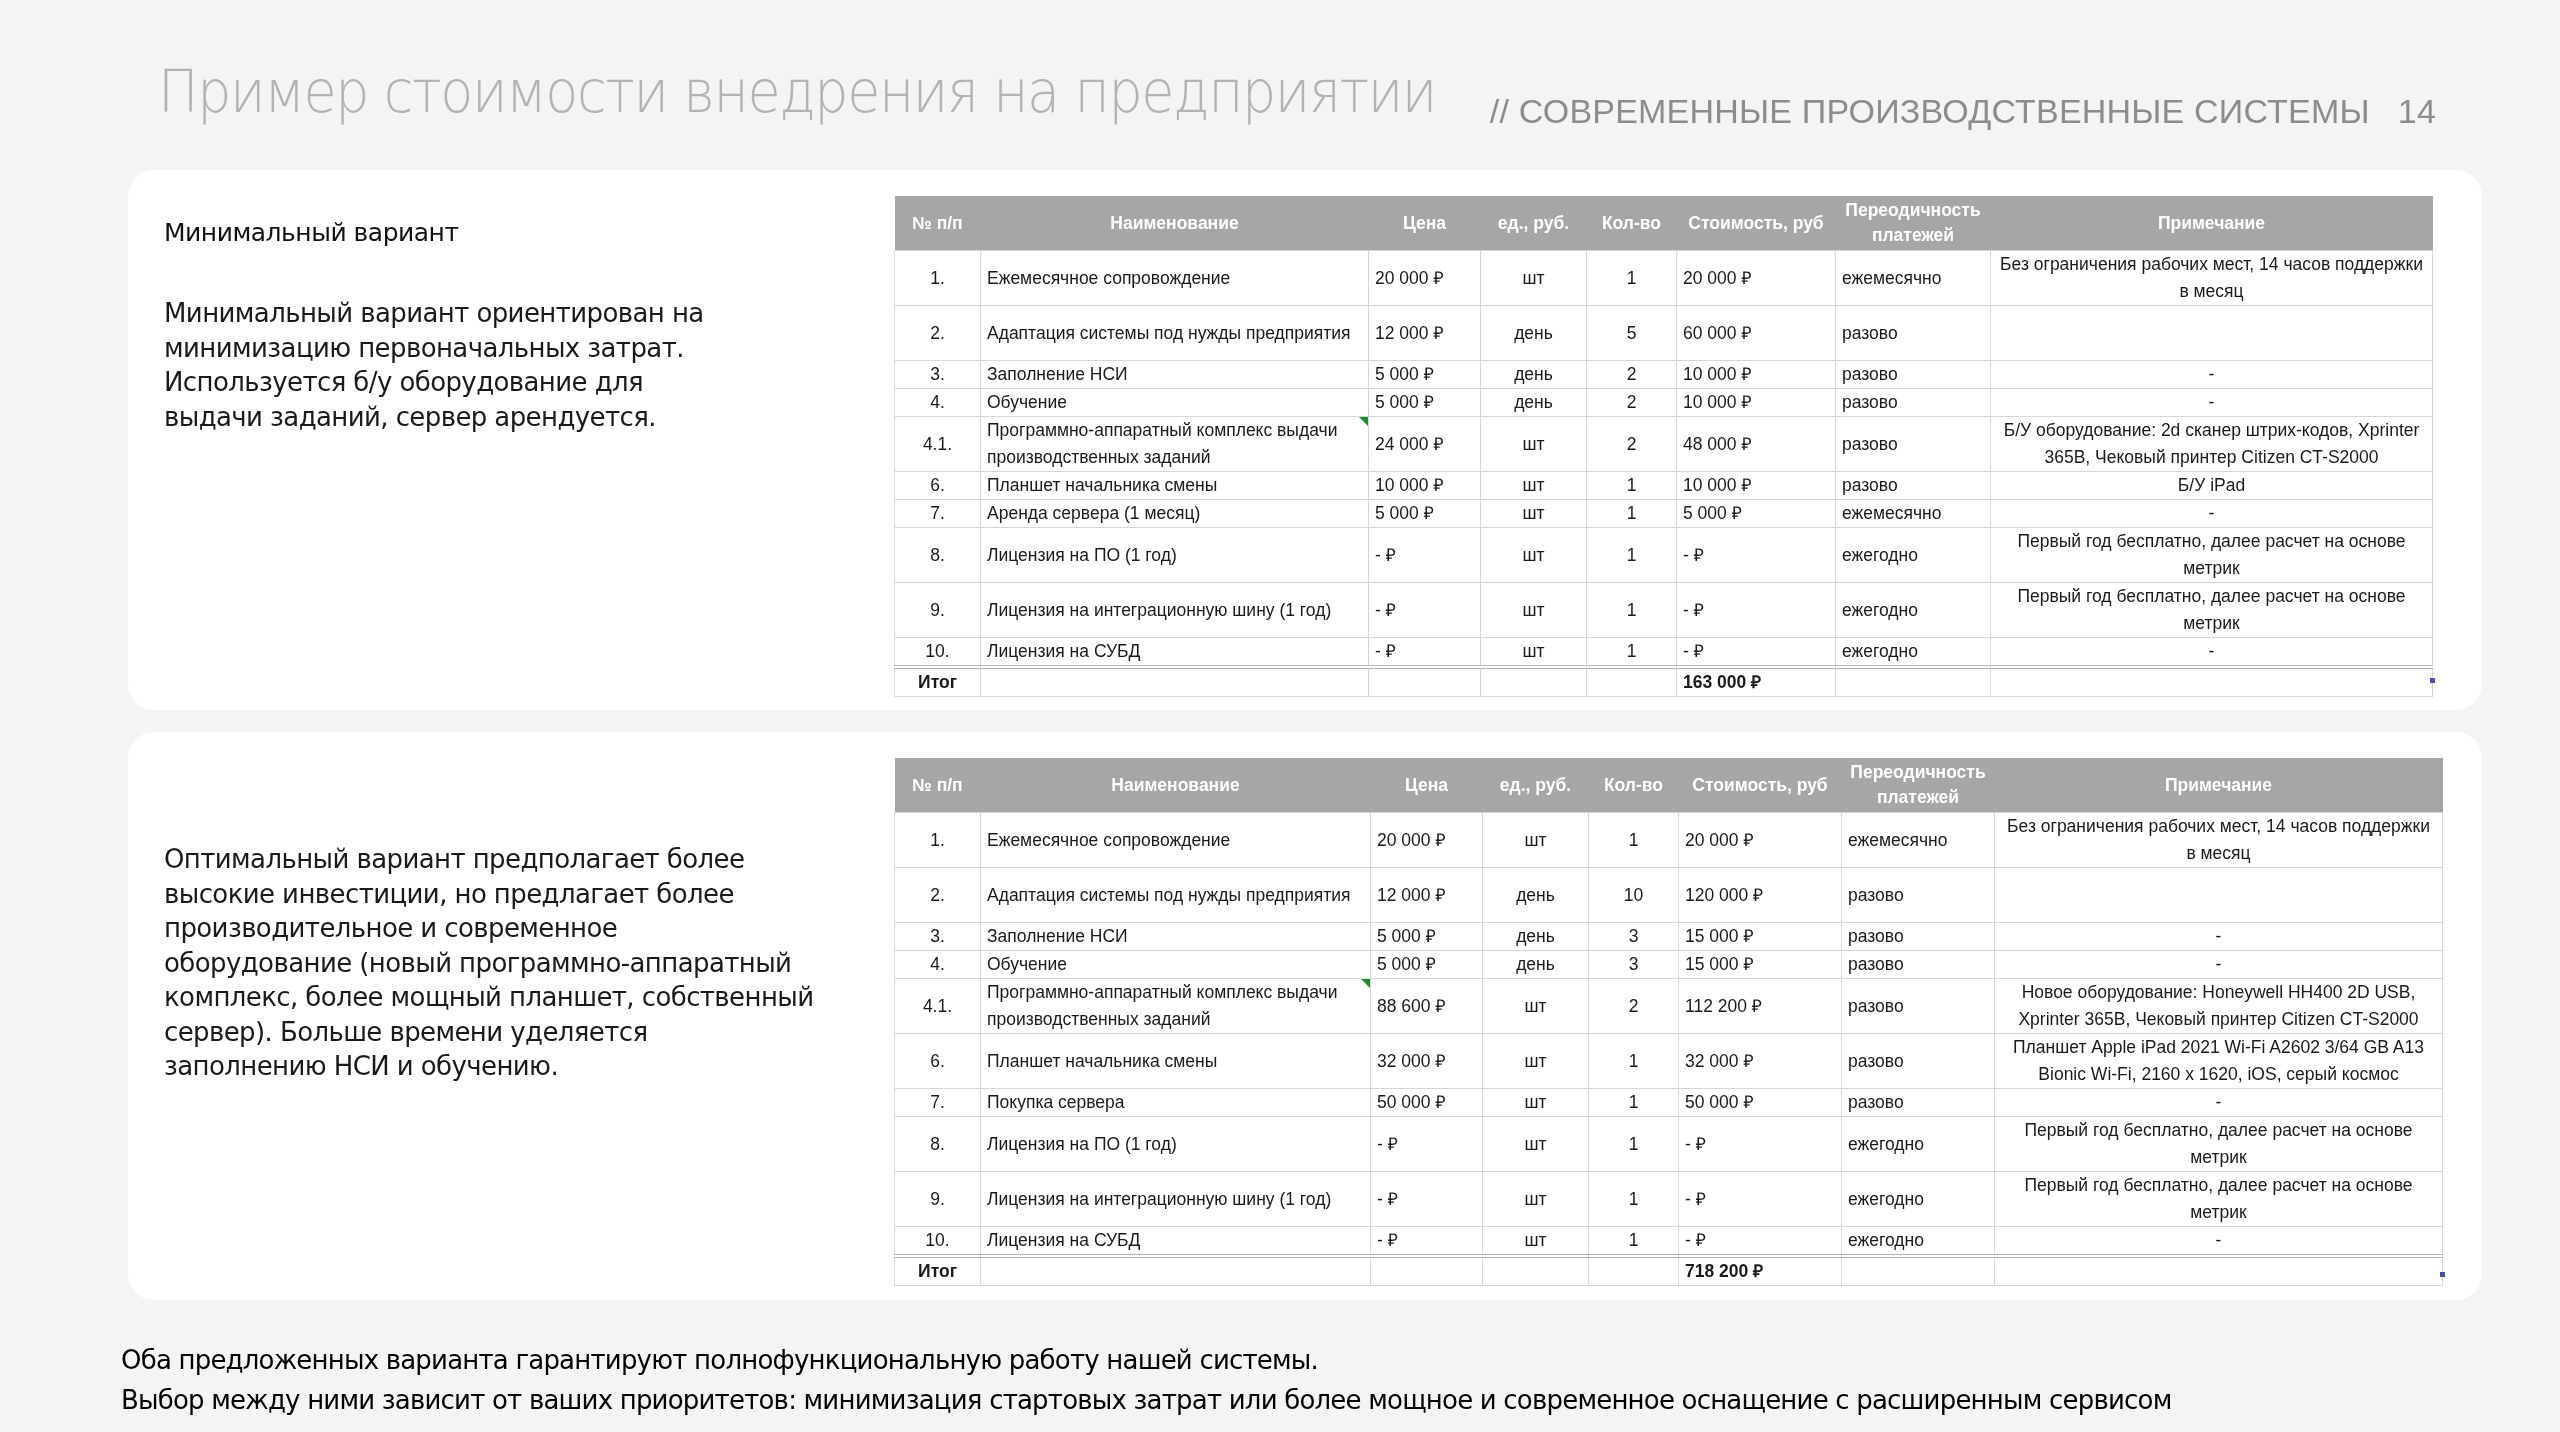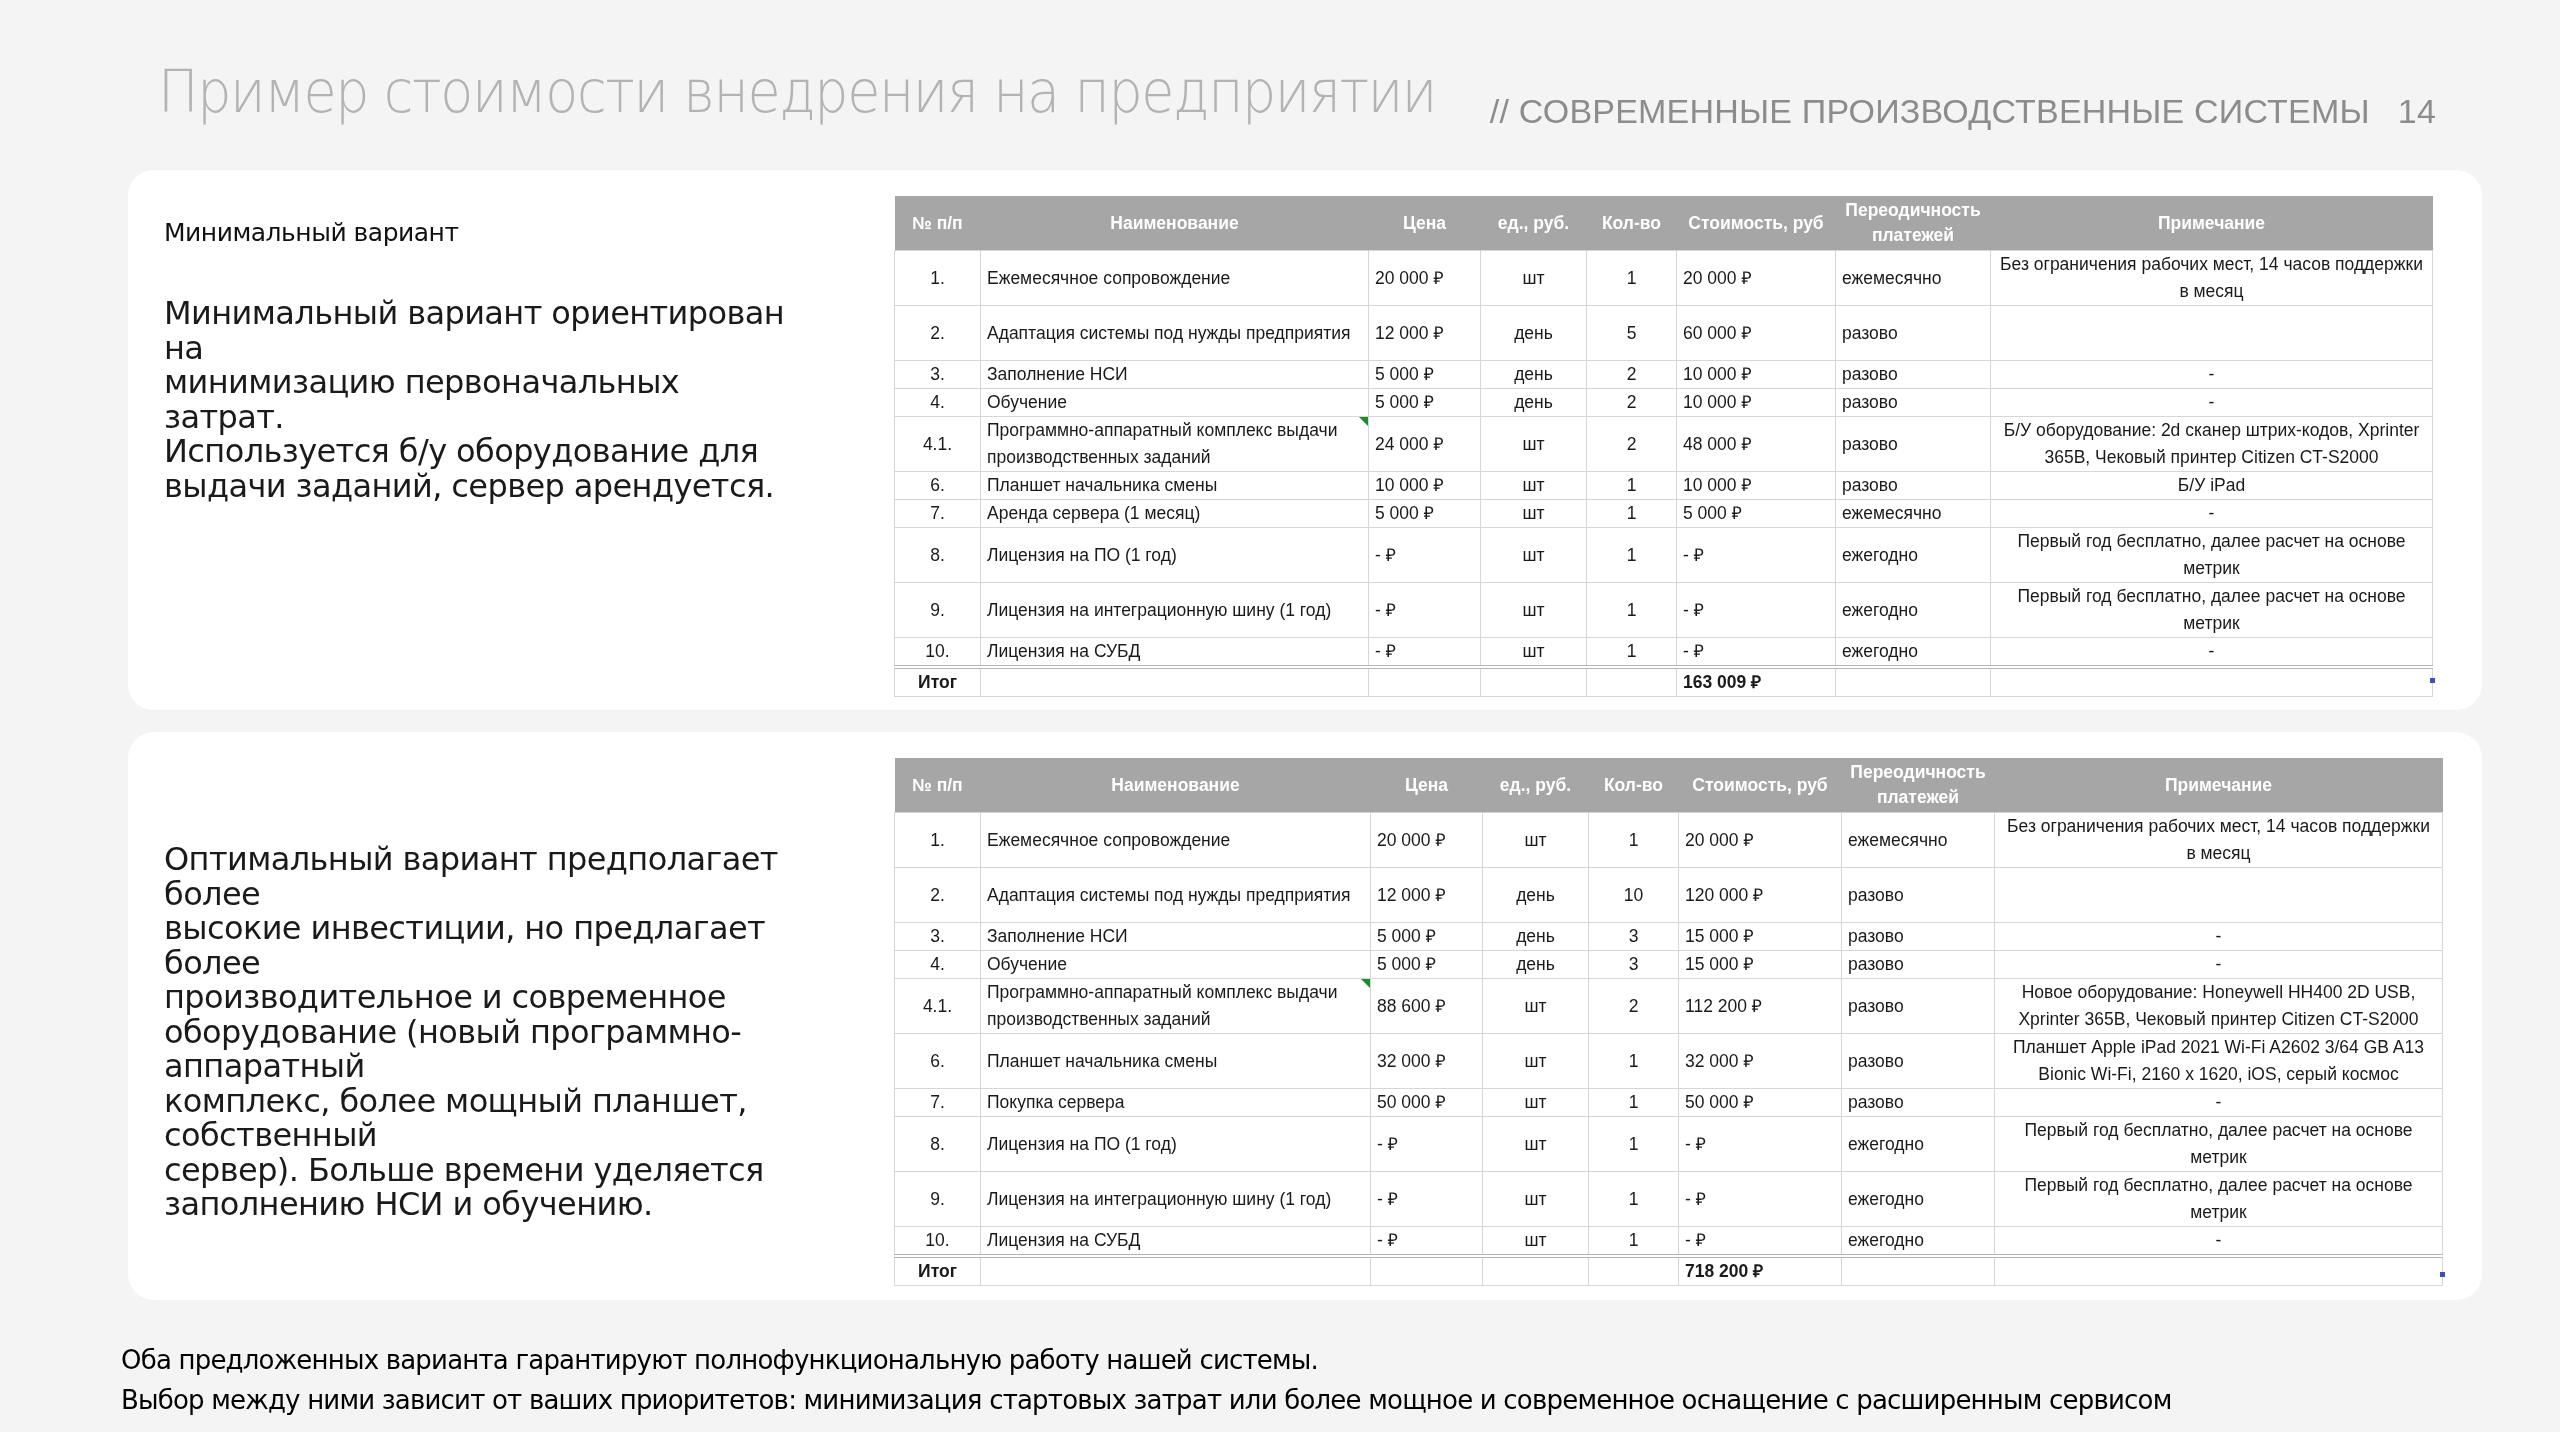--- a/index.html
+++ b/index.html
@@ -22,21 +22,21 @@
   }
   #card-min { top:170px; height:540px; }
   #card-opt { top:732px; height:568px; }
   .card-title {
     position:absolute; left:36px; font-size:25px; font-weight:400; color:#111;
     font-family:"DejaVu Sans", sans-serif; letter-spacing:-0.5px;
   }
   #card-min .card-title { top:48px; }
   #card-opt .card-title { top:34px; }
   .card-text {
-    position:absolute; left:36px; width:640px; font-size:32px; line-height:34.5px; color:#1a1a1a;
+    position:absolute; left:36px; width:640px; font-size:26px; line-height:34.5px; color:#1a1a1a;
     font-family:"DejaVu Sans", sans-serif; letter-spacing:-0.6px; white-space:pre-line;
   }
   #card-min .card-text { top:126px; }
   #card-opt .card-text { top:110px; width:680px; }
 
   table.cost {
     position:absolute; border-collapse:collapse; table-layout:fixed;
     font-family:"Liberation Sans Narrow","Liberation Sans", sans-serif; font-size:17.5px; color:#1a1a1a;
   }
   #card-min table.cost { left:766px; top:26px; width:1538px; }
@@ -208,21 +208,21 @@
           <td class="r">-  ₽</td>
           <td class="">ежегодно</td>
           <td class="note">-</td>
         </tr>
         <tr class="total-row">
           <td class="c">Итог</td>
           <td></td>
           <td></td>
           <td></td>
           <td></td>
-          <td class="r">163 009 ₽</td>
+          <td class="r">163 000 ₽</td>
           <td></td>
           <td></td>
         </tr>
       </tbody>
   </table>
   <div class="corner-mark" style="left:2302px; top:508px;"></div>
 </div>
 
 <div class="card" id="card-opt">
   <div class="card-text">Оптимальный  вариант предполагает более

